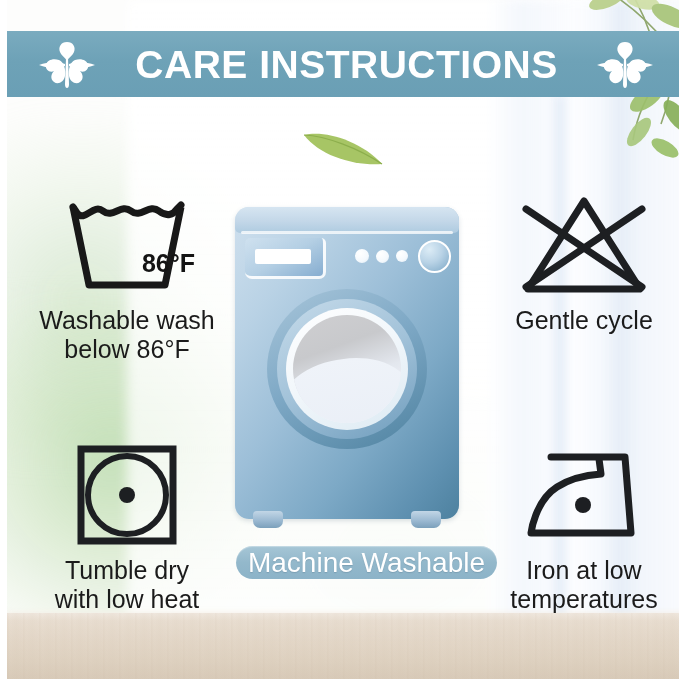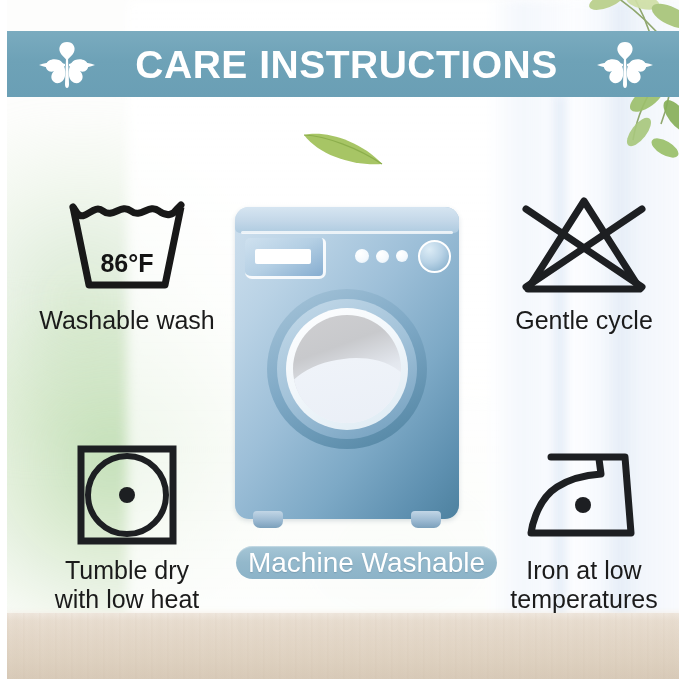--- a/index.html
+++ b/index.html
@@ -87,21 +87,21 @@
     font-family:"Liberation Sans", sans-serif;white-space:nowrap;
   }
 
   .cell-wash {left:18px;  top:190px; width:204px;}
   .cell-bleach{left:475px;top:190px; width:204px;}
   .cell-dry  {left:18px;  top:440px; width:204px;}
   .cell-iron {left:475px; top:440px; width:204px;}
 
   .wash-temp{
     position:absolute;left:0;right:0;top:56px;
-    font-size:25px;font-weight:bold;color:#141414;text-align:center;
+    font-size:25px;font-weight:bold;color:#141414;text-align:right;
     font-family:"Liberation Sans", sans-serif;
   }
 
   
   .machine{position:absolute;left:228px;top:207px;width:224px;height:320px;}
   .m-body{
     position:absolute;left:0;top:0;width:224px;height:312px;border-radius:14px;
     background:linear-gradient(128deg,#cfe0ee 0%, #b9d2e5 22%, #9dbfd8 45%, #7da9c6 68%, #5e90b0 88%, #4d819f 100%);
     box-shadow:0 2px 5px rgba(60,90,110,.18);
   }
@@ -253,20 +253,21 @@
       <div style="position:relative;width:136px;height:104px;">
         <svg viewBox="0 0 136 104" width="136" height="104">
           <path d="M14 14 L18 20 C26 30 34 10 44 18 C54 26 62 10 72 18 C82 26 90 10 100 18 C108 24 114 22 118 16 L122 12" stroke="#181818" stroke-width="7" fill="none" stroke-linecap="round" stroke-linejoin="round"></path>
           <path d="M14 14 L30 92 L106 92 L122 14" stroke="#181818" stroke-width="7" fill="none" stroke-linejoin="round"></path>
         </svg>
         <div class="wash-temp">86°F</div>
       </div>
     </div>
     <div class="caption">
       <div>Washable wash</div>
+      <div>below 86°F</div>
     </div>
   </div>
 
   <div class="cell cell-bleach">
     <div class="sym">
       <svg viewBox="0 0 140 104" width="140" height="104">
         <path d="M70 8 L126 96 L14 96 Z" stroke="#1d1f22" stroke-width="7" fill="none" stroke-linejoin="round"></path>
         <path d="M12 16 L128 94" stroke="#1d1f22" stroke-width="7" fill="none" stroke-linecap="round"></path>
         <path d="M128 16 L12 94" stroke="#1d1f22" stroke-width="7" fill="none" stroke-linecap="round"></path>
       </svg>

